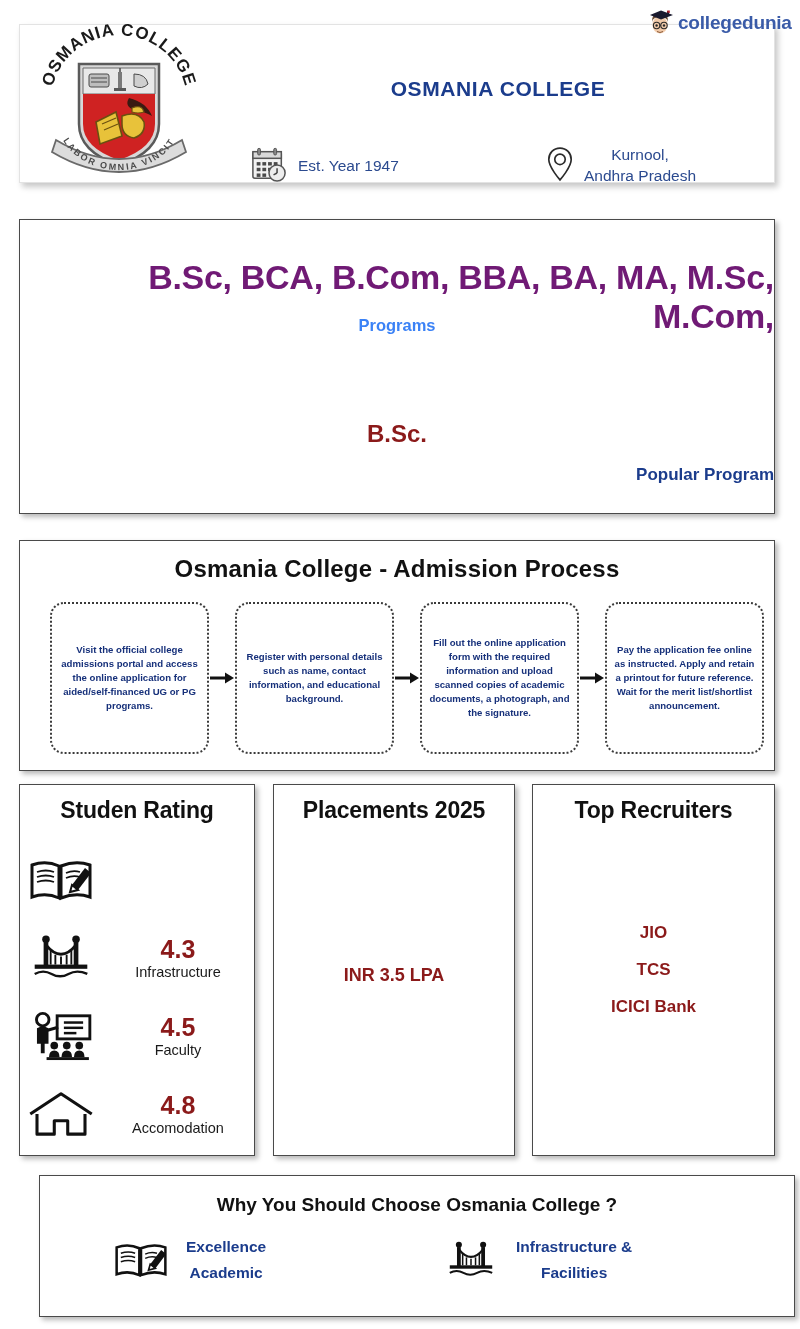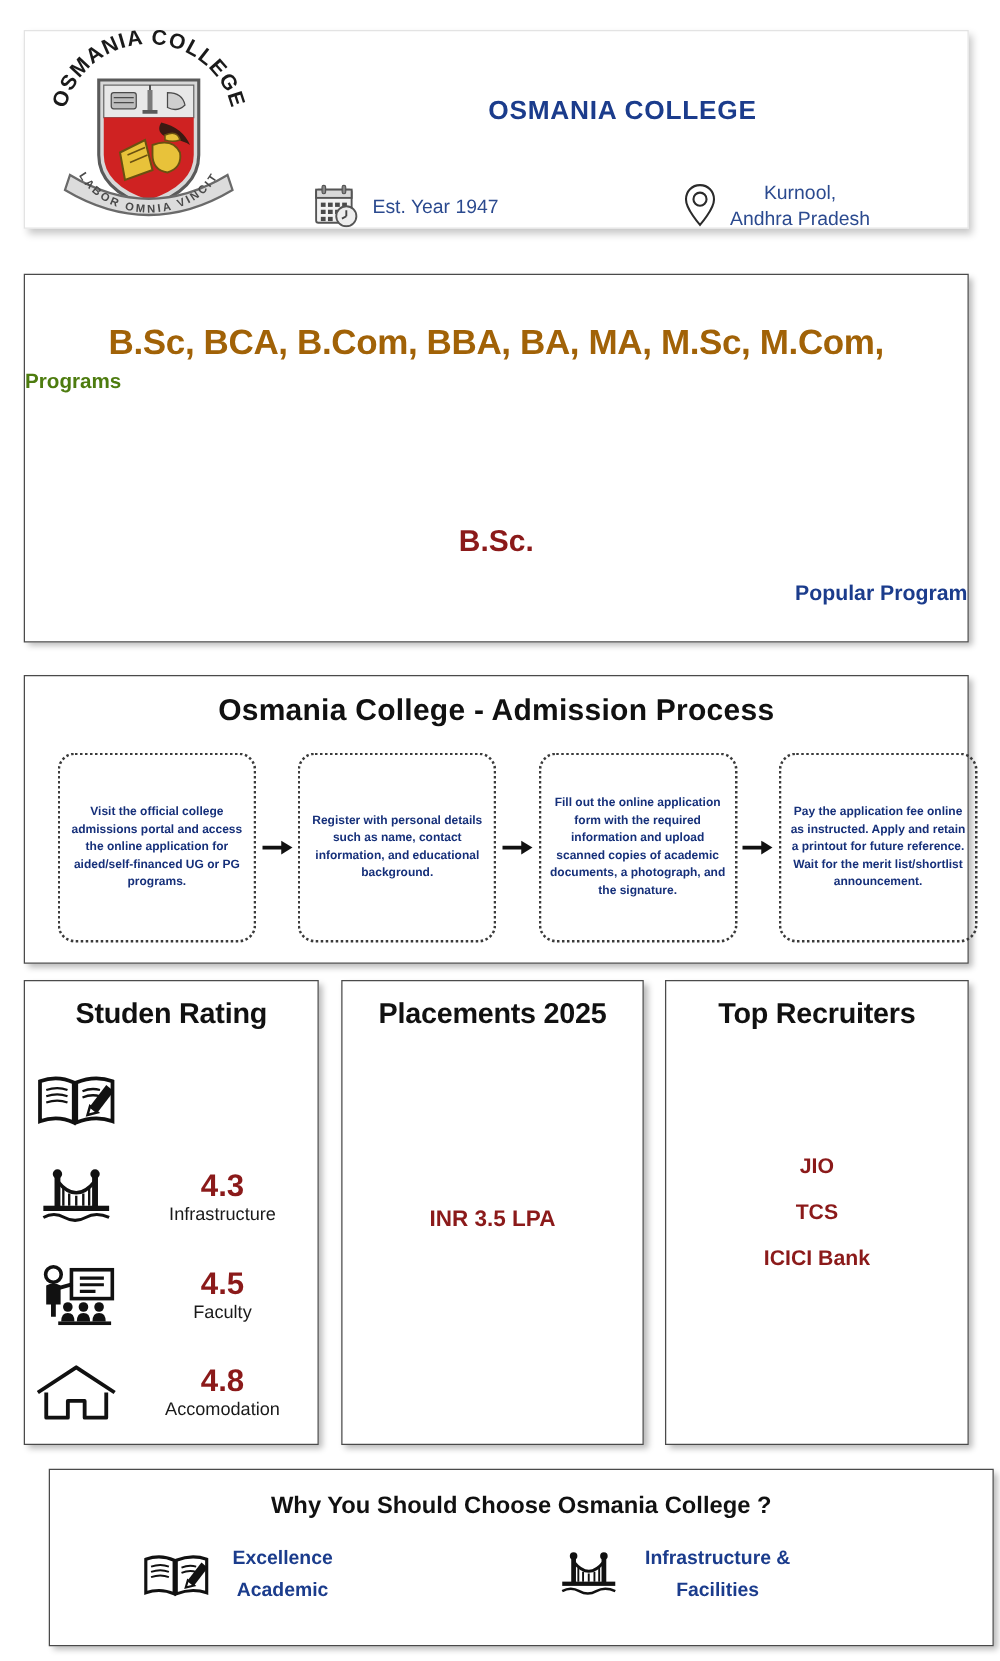--- a/index.html
+++ b/index.html
@@ -102,35 +102,35 @@
     left: 19px;
     top: 219px;
     width: 756px;
     height: 295px;
   }
   .programs-list {
     position: absolute;
     top: 38px;
     left: 0;
     width: 100%;
-    text-align: center;
-    font-size: 28px;
-    font-weight: bold;
-    color: #a16207;
+    text-align: right;
+    font-size: 34px;
+    font-weight: bold;
+    color: #701a75;
     letter-spacing: -0.3px;
   }
   .programs-caption {
     position: absolute;
-    top: 76px;
-    left: 0;
-    width: 100%;
-    text-align: left;
+    top: 96px;
+    left: 0;
+    width: 100%;
+    text-align: center;
     font-size: 16.5px;
     font-weight: bold;
-    color: #4d7c0f;
+    color: #3b82f6;
   }
   .popular-value {
     position: absolute;
     top: 200px;
     left: 0;
     width: 100%;
     text-align: center;
     font-size: 24px;
     font-weight: bold;
     color: #8b1a1a;
@@ -161,26 +161,26 @@
     width: 100%;
     text-align: center;
     font-size: 24px;
     font-weight: bold;
     color: #111111;
     letter-spacing: 0.2px;
   }
   .steps-row {
     position: absolute;
     top: 58px;
-    left: 26px;
+    left: 8px;
     width: 736px;
     height: 158px;
     display: flex;
     align-items: center;
-    justify-content: space-between;
+    justify-content: flex-end;
   }
   .step-box {
     width: 159px;
     height: 152px;
     border: 2px dotted #3a3a3a;
     border-radius: 14px;
     display: flex;
     align-items: center;
     justify-content: center;
     padding: 4px 6px;
@@ -340,20 +340,38 @@
     color: #1b3c8c;
     line-height: 1.65;
     text-align: center;
   }
 </style>
 </head>
 <body>
 
 <div class="page">
 
+  <div class="watermark">
+    <span class="cd-face">
+      <svg viewBox="0 0 26 30" width="26" height="30">
+        <ellipse cx="12" cy="17" rx="7.5" ry="8.5" fill="#f0c9a8"></ellipse>
+        <path d="M4 14 Q3 6 12 5 Q21 6 20 14 Q19 9 12 9 Q5 9 4 14 Z" fill="#6b4a2f"></path>
+        <path d="M2 7 L13 2.5 L25 7 L13 11.5 Z" fill="#1a1a2e"></path>
+        <path d="M19 7.5 L19 3 L21 3 L21 8 Z" fill="#1a1a2e"></path>
+        <path d="M19.2 2.6 L21.8 2.6 L21.8 5 L19.2 4.4 Z" fill="#b01e28"></path>
+        <circle cx="8.6" cy="17.5" r="3.2" fill="none" stroke="#2a2a2a" stroke-width="1.1"></circle>
+        <circle cx="16" cy="17.5" r="3.2" fill="none" stroke="#2a2a2a" stroke-width="1.1"></circle>
+        <line x1="11.8" y1="17.3" x2="12.8" y2="17.3" stroke="#2a2a2a" stroke-width="1.1"></line>
+        <circle cx="8.6" cy="17.5" r="1.2" fill="#2a2a2a"></circle>
+        <circle cx="16" cy="17.5" r="1.2" fill="#2a2a2a"></circle>
+        <path d="M9 23.5 Q12 25.5 15 23.5" stroke="#8a5a3a" stroke-width="1" fill="none"></path>
+      </svg>
+    </span>
+    <span class="watermark-text">collegedunia</span>
+  </div>
 
   <div class="header-card">
 
     <div class="logo-wrap">
       <svg viewBox="0 0 170 172" width="170" height="172">
 
         <defs>
           <path id="archTop" d="M 18 78 A 68 66 0 0 1 152 78"></path>
           <path id="archBottom" d="M 26 122 A 62 52 0 0 0 144 122"></path>
         </defs>

